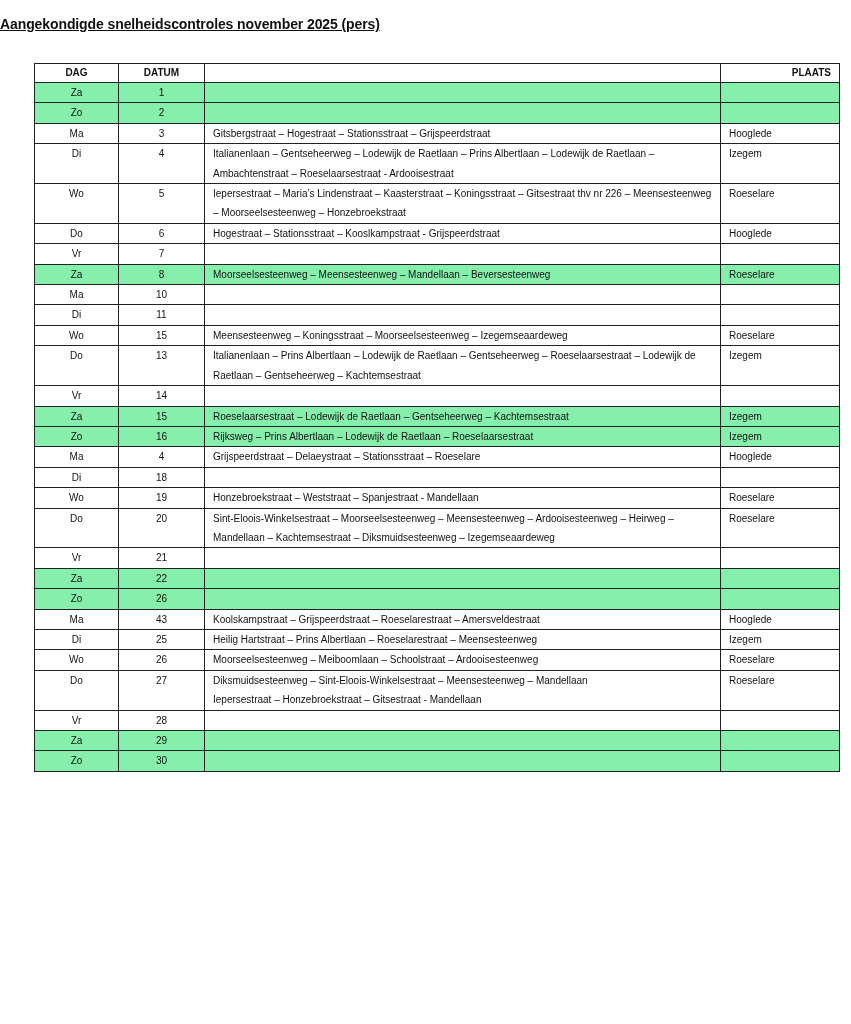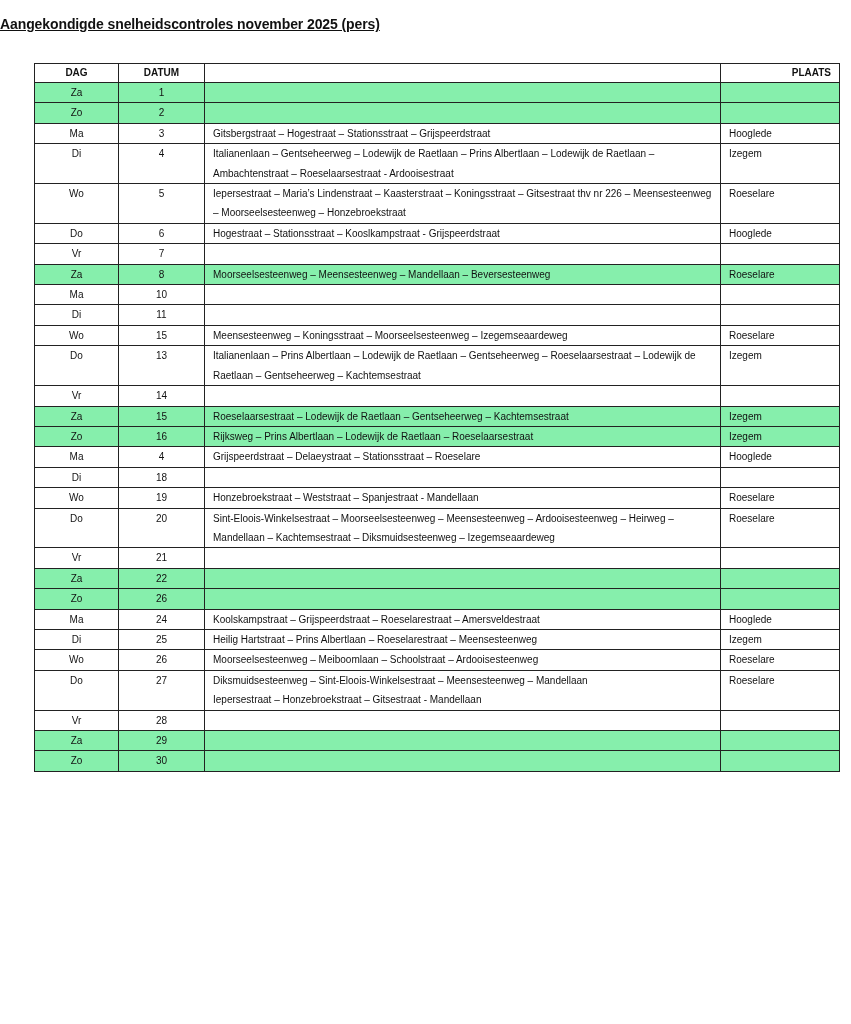--- a/index.html
+++ b/index.html
@@ -174,21 +174,21 @@
         <td class="plaats"></td>
       </tr>
       <tr class="row weekend">
         <td class="dag">Zo</td>
         <td class="datum">26</td>
         <td class="streets"></td>
         <td class="plaats"></td>
       </tr>
       <tr class="row">
         <td class="dag">Ma</td>
-        <td class="datum">24</td>
+        <td class="datum">43</td>
         <td class="streets">Koolskampstraat – Grijspeerdstraat – Roeselarestraat – Amersveldestraat</td>
         <td class="plaats">Hooglede</td>
       </tr>
       <tr class="row">
         <td class="dag">Di</td>
         <td class="datum">25</td>
         <td class="streets">Heilig Hartstraat – Prins Albertlaan – Roeselarestraat – Meensesteenweg</td>
         <td class="plaats">Izegem</td>
       </tr>
       <tr class="row">

